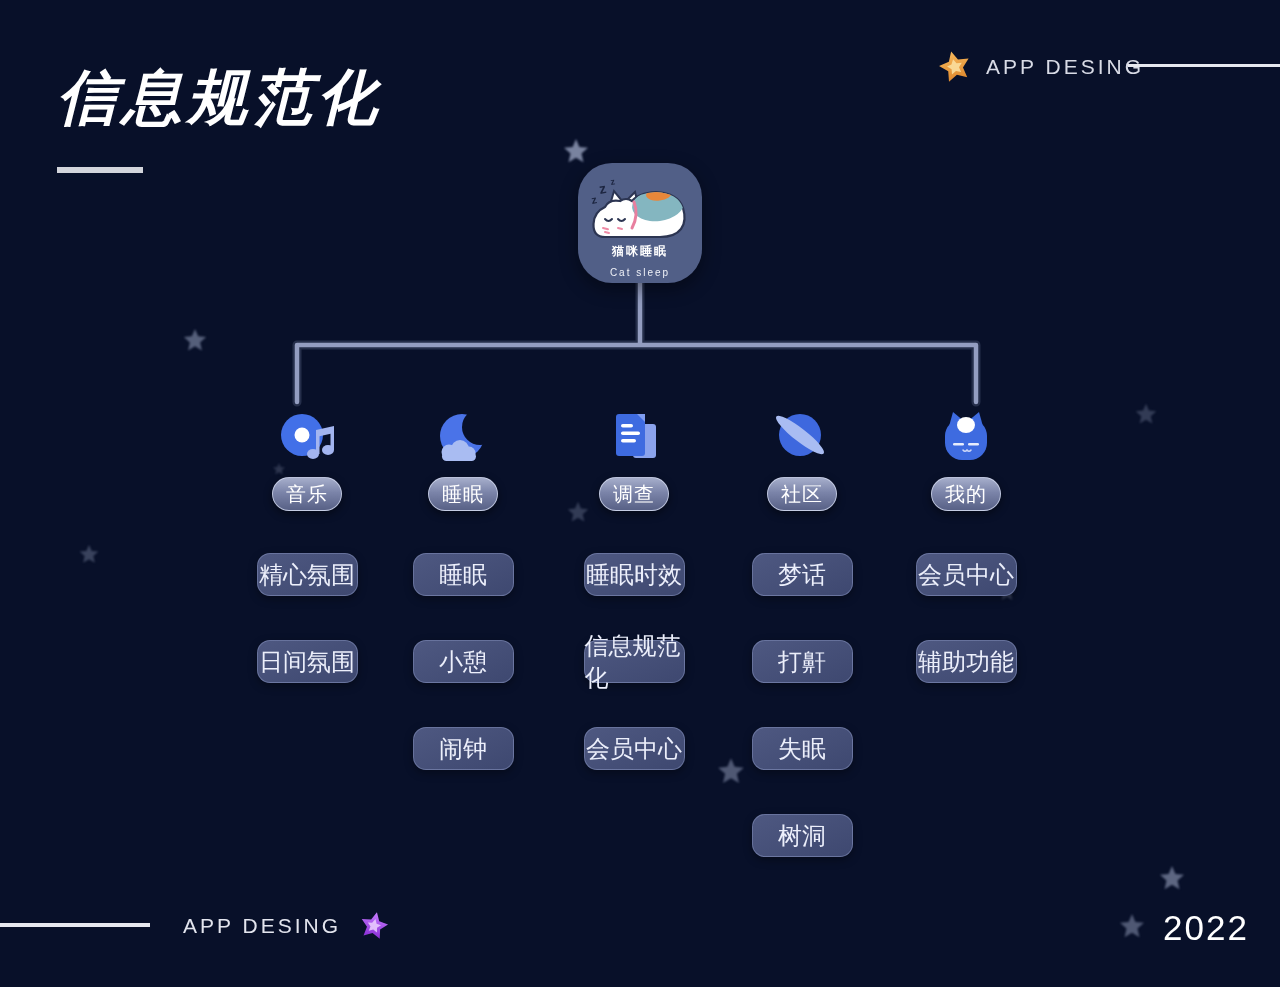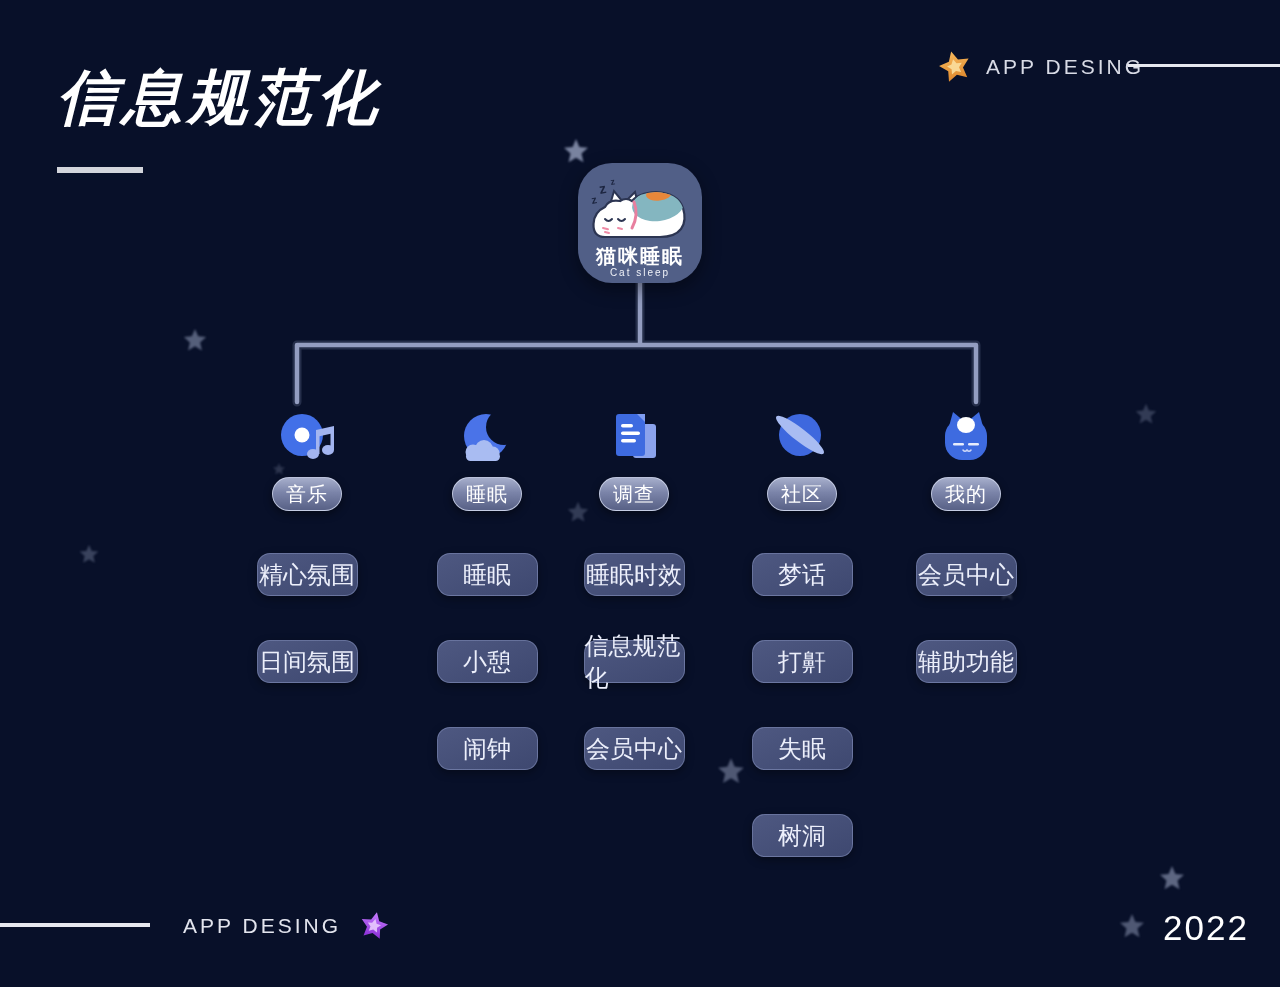--- a/index.html
+++ b/index.html
@@ -15,28 +15,28 @@
   .title-underline{margin-top:28px;width:86px;height:6px;background:#d3d5dc;}
 
   .brand-top{position:absolute;left:938px;top:50px;display:flex;align-items:center;}
   .brand-top .label{margin-left:14px;font-size:21px;color:#d8dbe6;letter-spacing:3px;}
   .brand-top-line{position:absolute;left:1128px;top:64px;width:152px;height:3px;background:#e6e8ef;}
 
   
   .app-icon{position:absolute;left:578px;top:163px;width:124px;height:120px;border-radius:34px;
     background:#515f87;box-shadow:0 6px 18px rgba(0,0,0,.4);}
   .app-icon .cn{position:absolute;left:0;top:80px;width:100%;text-align:center;
-    font-size:20px;font-weight:bold;color:#ffffff;letter-spacing:2px;}
+    font-size:12px;font-weight:bold;color:#ffffff;letter-spacing:2px;}
   .app-icon .en{position:absolute;left:0;top:104px;width:100%;text-align:center;
     font-size:10px;color:#f0f2f8;letter-spacing:2px;}
 
   
   .tree-lines{position:absolute;left:0;top:0;}
   .col{position:absolute;top:408px;width:140px;display:flex;flex-direction:column;align-items:center;}
-  .col-1{left:237px}.col-2{left:417px}.col-3{left:564px}.col-4{left:732px}.col-5{left:896px}
+  .col-1{left:237px}.col-2{left:393px}.col-3{left:564px}.col-4{left:732px}.col-5{left:896px}
   .col .icon{width:56px;height:57px;}
   .pill{
     margin-top:12px;min-width:70px;height:34px;padding:16px 13px;box-sizing:border-box;
     display:flex;align-items:center;justify-content:center;border-radius:17px;
     background:linear-gradient(180deg,#a6aecb 0%,#7b84a9 45%,#586186 100%);
     border:1.5px solid rgba(203,210,233,.85);
     color:#ffffff;font-size:20px;letter-spacing:1px;
     box-shadow:0 3px 9px rgba(0,0,0,.45);
     text-align:right;
   }

